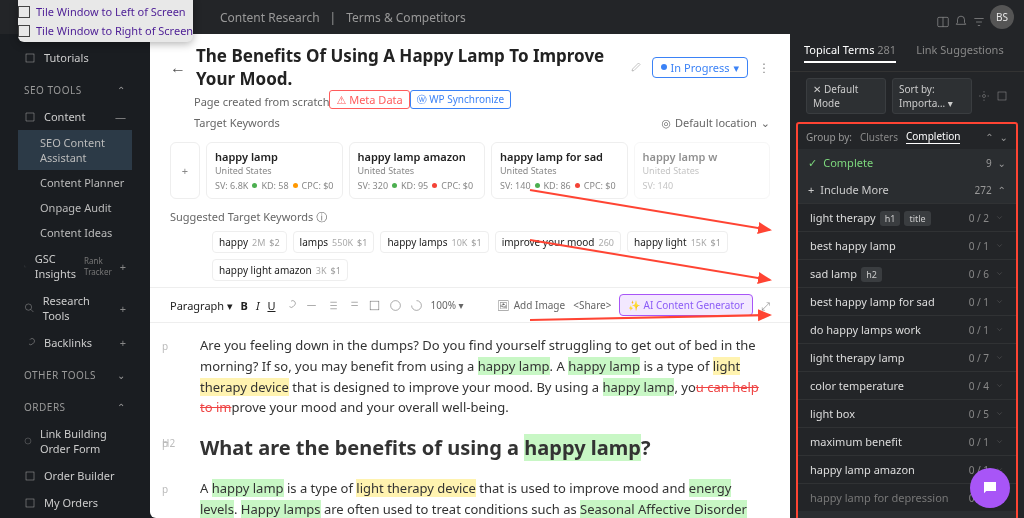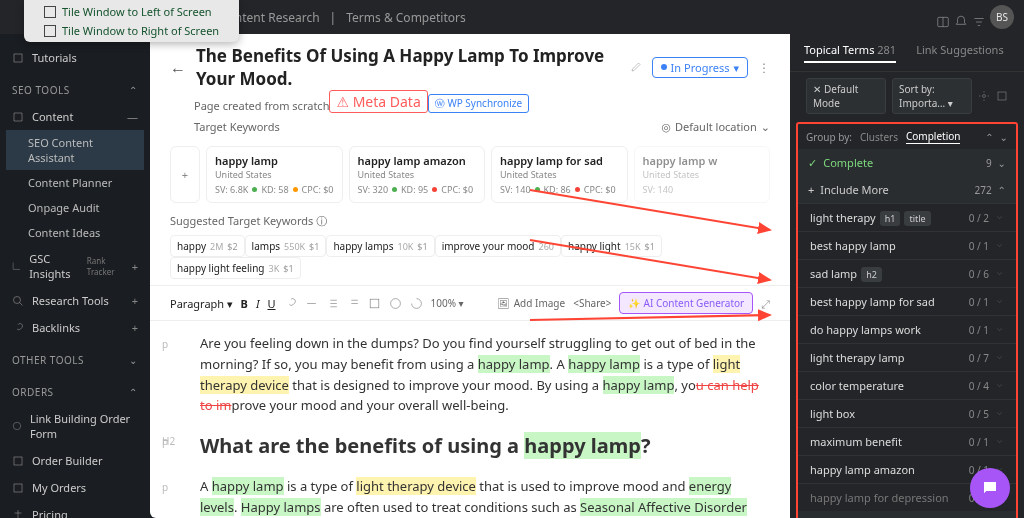--- a/index.html
+++ b/index.html
@@ -1,67 +1,67 @@
 <!DOCTYPE html>
 <html><head>
 <meta charset="utf-8">
 <style>
   * { margin: 0; padding: 0; box-sizing: border-box; font-family: -apple-system, system-ui, sans-serif; }
   body { background: #1a1d21; color: #e8e8e8; font-size: 12px; width: 1024px; height: 518px; overflow: hidden; position: relative; }
 
   
-  .tile-overlay { position: absolute; top: 0; left: 24px; background: #e8e8e8; color: #14532d; border-radius: 0 0 6px 6px; padding: 2px 20px; z-index: 100; box-shadow: 0 2px 8px rgba(0,0,0,.3); }
+  .tile-overlay { position: absolute; top: 0; left: 18px; background: #e8e8e8; color: #4c1d95; border-radius: 0 0 6px 6px; padding: 2px 0; z-index: 100; box-shadow: 0 2px 8px rgba(0,0,0,.3); }
   .tile-row { display: flex; align-items: center; gap: 6px; padding: 2px 0; font-size: 11px; }
   .tile-square { width: 12px; height: 12px; border: 1.5px solid #444; }
 
   
   .topbar { position: absolute; top: 0; left: 0; right: 0; height: 34px; background: #232528; display: flex; align-items: center; padding: 0 10px; }
   .topbar .crumbs { margin-left: 210px; color: #999; font-size: 12px; display: flex; gap: 10px; }
   .topbar .right { margin-left: auto; display: flex; align-items: flex-end; gap: 4px; }
   .topbar .right svg { width: 14px; height: 14px; stroke: #aaa; fill: none; }
   .av { width: 24px; height: 24px; border-radius: 50%; background: #555; display: flex; align-items: center; justify-content: center; font-size: 10px; }
 
   
-  .sidebar { position: absolute; top: 34px; left: 0; width: 150px; bottom: 0; background: #1a1d21; padding: 10px 0; overflow: hidden; }
+  .sidebar { position: absolute; top: 34px; left: 0; width: 150px; bottom: 0; background: #1a1d21; padding: 10px 12px; overflow: hidden; }
   .sb-item { display: flex; align-items: center; padding: 6px 12px; font-size: 11px; color: #ccc; gap: 8px; cursor: pointer; }
   .sb-item.head { font-size: 10px; letter-spacing: .5px; color: #999; text-transform: uppercase; margin-top: 6px; }
   .sb-item.head .chev { margin-left: auto; }
   .sb-sub { font-size: 11px; padding: 5px 12px 5px 28px; color: #bbb; cursor: pointer; }
   .sb-sub.active { background: #2c3a47; border-radius: 0; margin: 0 6px; padding-left: 22px; }
   .sb-ic { width: 12px; height: 12px; stroke: #aaa; fill: none; }
   .plus { margin-left: auto; color: #888; }
 
   
   .main { position: absolute; top: 34px; left: 150px; width: 640px; bottom: 0; background: #fff; color: #222; overflow: hidden; border-radius: 6px 0 0 6px; }
   .mhdr { padding: 10px 20px 6px; }
   .title-row { display: flex; align-items: center; gap: 10px; }
   .back { font-size: 16px; color: #555; }
   .title { font-size: 17px; font-weight: 700; flex: 1; }
   .status-pill { border: 1px solid #3b82f6; color: #3b82f6; font-size: 11px; padding: 2px 8px; border-radius: 4px; display: flex; align-items: center; gap: 4px; }
   .status-pill::before { content: ''; width: 6px; height: 6px; background: #3b82f6; border-radius: 50%; }
   .kebab { color: #888; }
   .meta-row { display: flex; align-items: flex-end; padding-left: 24px; font-size: 11px; color: #666; }
-  .pill-meta { border: 1px solid #ff5c5c; color: #ff5c5c; font-size: 14px; padding: 1px 6px; border-radius: 3px; }
+  .pill-meta { border: 1px solid #ff5c5c; color: #ff5c5c; font-size: 11px; padding: 1px 6px; border-radius: 3px; }
   .pill-wp { border: 1px solid #3b82f6; color: #3b82f6; font-size: 10px; padding: 1px 6px; border-radius: 3px; }
   .tk-row { display: flex; align-items: center; justify-content: space-between; padding-left: 24px; margin-top: 6px; font-size: 11px; color: #666; }
   .loc { display: flex; align-items: center; gap: 4px; }
 
   
   .kw-row { display: flex; gap: 6px; padding: 6px 20px; }
   .kw-card { flex: 1; border: 1px solid #eee; border-radius: 6px; padding: 6px 8px; font-size: 11px; min-width: 0; }
   .kw-card.add { flex: 0 0 30px; display: flex; align-items: center; justify-content: center; color: #888; }
   .kw-name { font-weight: 600; white-space: nowrap; overflow: hidden; text-overflow: ellipsis; }
   .kw-sub { color: #888; font-size: 9px; }
   .kw-stats { display: flex; gap: 4px; font-size: 9px; color: #888; margin-top: 2px; align-items: center; }
   .dot-g { width: 5px; height: 5px; border-radius: 50%; background: #4caf50; }
   .dot-o { width: 5px; height: 5px; border-radius: 50%; background: #ff9800; }
   .dot-r { width: 5px; height: 5px; border-radius: 50%; background: #f44336; }
 
   .stk { padding: 4px 20px; font-size: 11px; color: #666; }
-  .sug-row { display: flex; padding: 2px 20px 6px; flex-wrap: wrap; }
+  .sug-row { display: flex; gap: 6px; padding: 2px 20px 6px; flex-wrap: wrap; margin-left: 42px; }
   .sug { border: 1px solid #eee; border-radius: 4px; padding: 3px 6px; font-size: 10px; display: flex; gap: 4px; align-items: center; }
   .sug .vol { color: #aaa; font-size: 9px; }
   .sug .use { color: #999; font-size: 9px; }
 
   
   .etool { display: flex; align-items: center; gap: 8px; padding: 6px 20px; border-top: 1px solid #eee; border-bottom: 1px solid #eee; font-size: 11px; }
   .tb-ic { width: 13px; height: 13px; stroke: #666; fill: none; cursor: pointer; }
   .etool .sep { flex: 1; }
   .btn-ai { border: 1px solid #a855f7; color: #8b5cf6; background: #f3e8ff; padding: 3px 8px; border-radius: 4px; font-size: 10px; }
   .btn-sh { color: #666; font-size: 10px; }
@@ -314,21 +314,21 @@
     <div class="sug">
         <span>improve your mood</span>
         <span class="vol">260</span>
       </div>
     <div class="sug">
         <span>happy light</span>
         <span class="vol">15K</span>
         <span class="use">$1</span>
       </div>
     <div class="sug">
-        <span>happy light feeling</span>
+        <span>happy light amazon</span>
         <span class="vol">3K</span>
         <span class="use">$1</span>
       </div>
   </div>
 
   <div class="etool">
     <span><span>Paragraph</span> ▾</span>
     <b>B</b>
     <i>I</i>
     <u>U</u>

